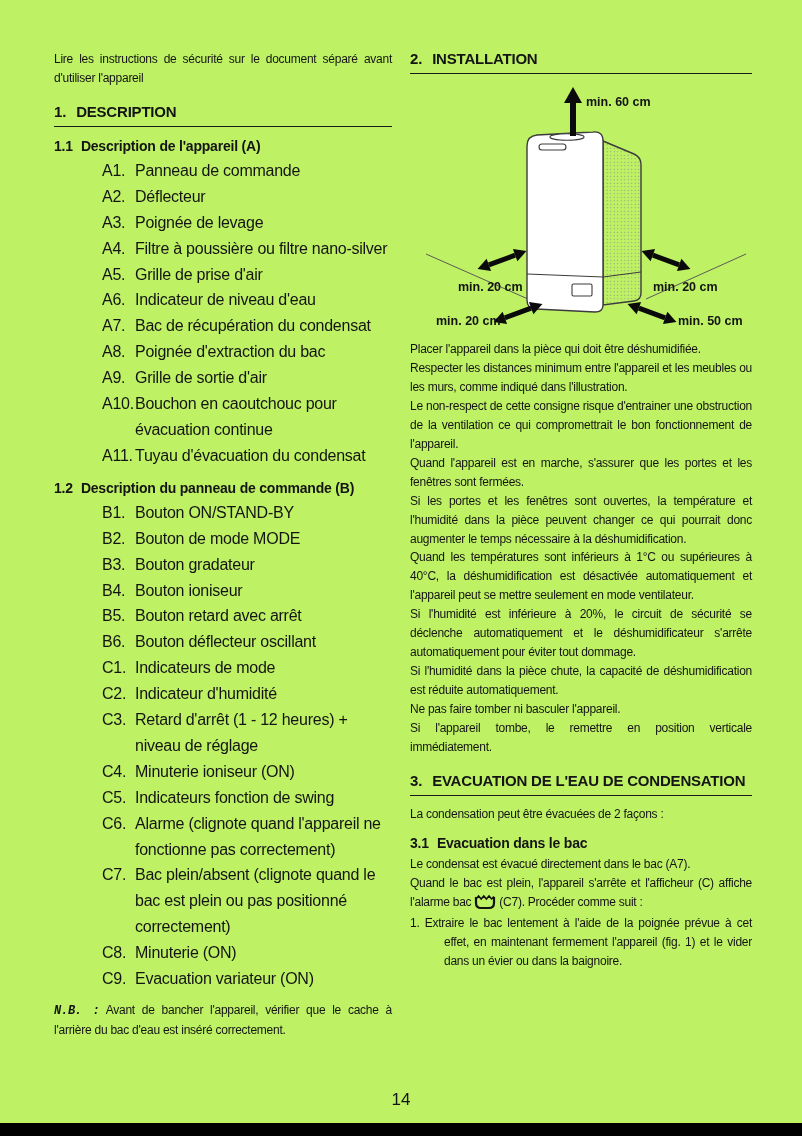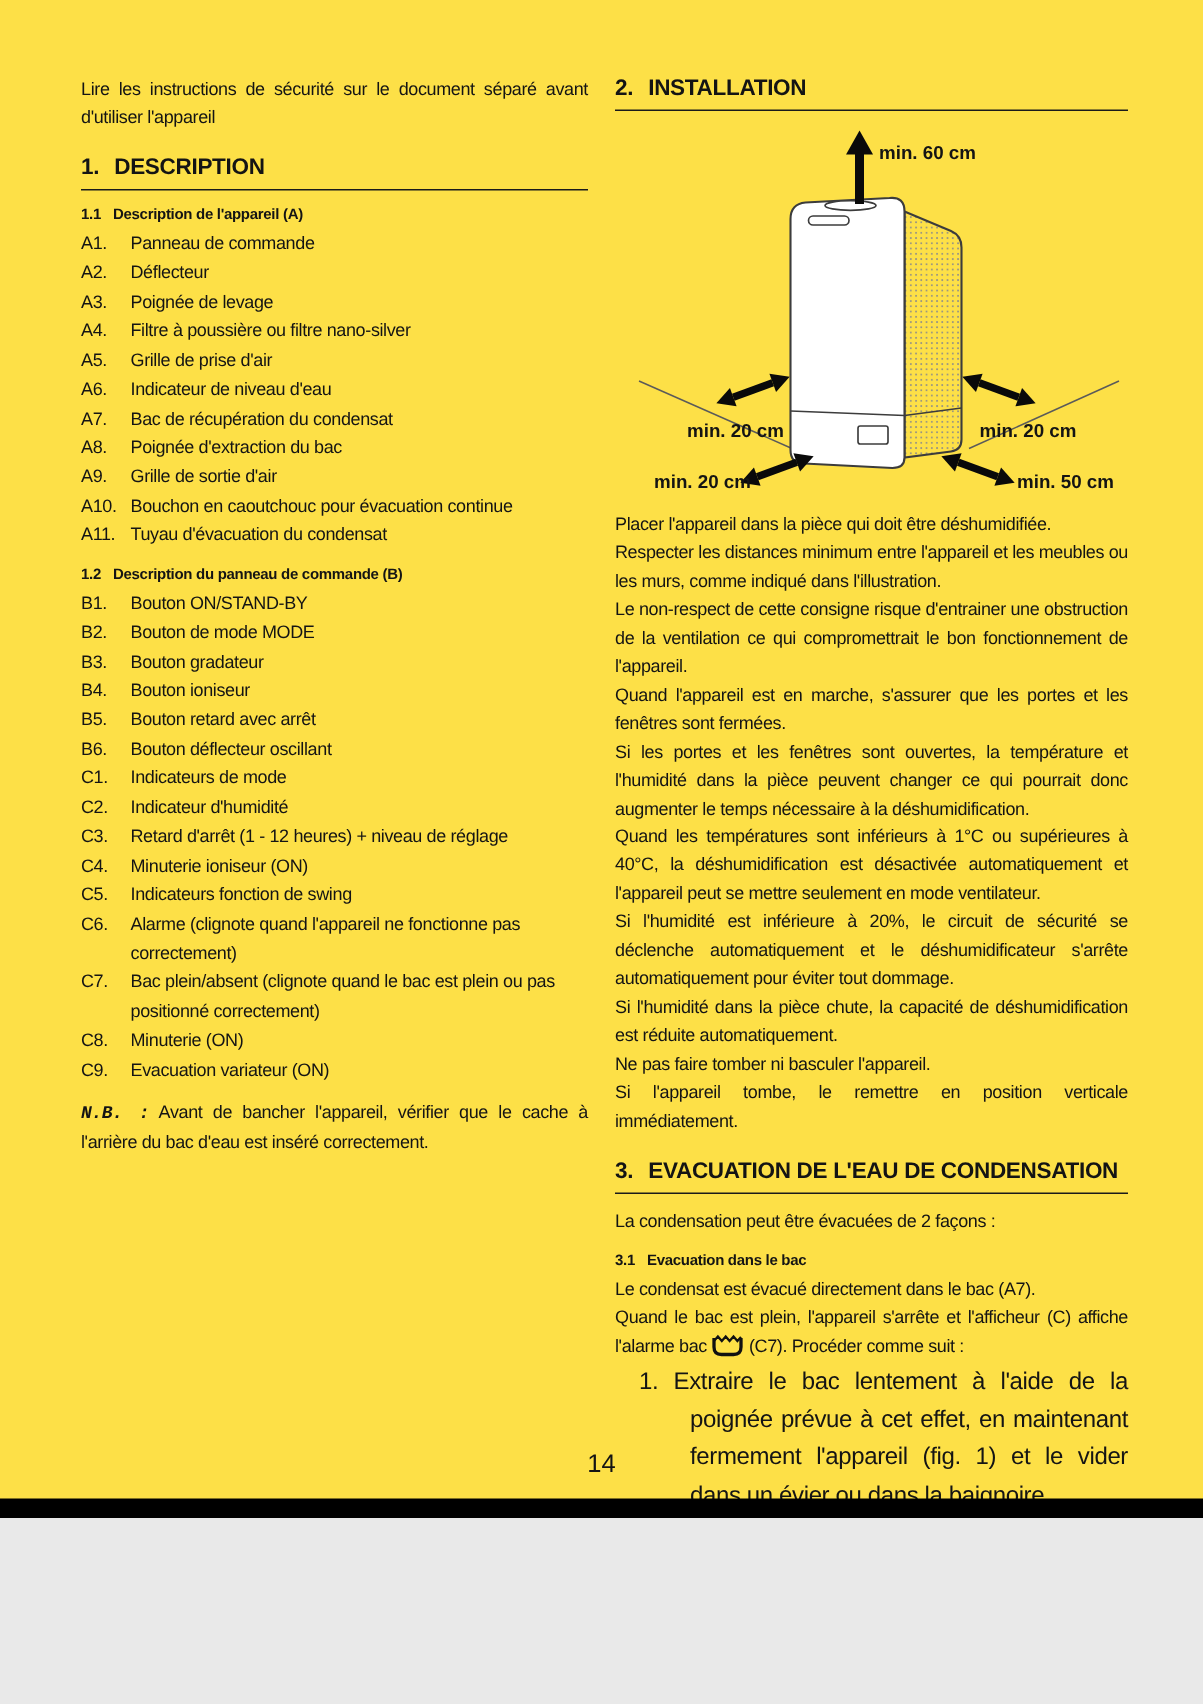--- a/index.html
+++ b/index.html
@@ -1,46 +1,46 @@
 <!DOCTYPE html>
 <html><head>
 <meta charset="utf-8">
 <style>
   * { margin:0; padding:0; box-sizing:border-box; }
   html,body { background:#e9e9e9; }
   .page {
-    position:relative; width:802px; height:1012px; margin:0 auto;
-    background:#fde047; color:#141414; overflow:hidden;
+    position:relative; width:802px; height:1136px; margin:0 auto;
+    background:#bef264; color:#141414; overflow:hidden;
     font-family:"Liberation Sans", sans-serif;
   }
   .col { position:absolute; top:50px; }
   .col-left  { left:54px;  width:338px; }
   .col-right { left:410px; width:342px; }
 
   .body { font-size:12px; line-height:1.58; text-align:justify; letter-spacing:-0.25px; }
   .h1 { display:flex; align-items:baseline; font-size:15px; font-weight:bold; letter-spacing:-0.2px;
         border-bottom:1.7px solid #1a1a1a; padding-bottom:6px; margin:15px 0 9px; }
   .h1 .hnum { margin-right:10px; }
   .h1.mt0 { margin-top:0; }
-  .h2 { display:flex; align-items:baseline; font-size:10px; font-weight:bold; letter-spacing:-0.2px;
+  .h2 { display:flex; align-items:baseline; font-size:14px; font-weight:bold; letter-spacing:-0.2px;
         margin:11px 0 4px; }
   .h2 .hnum { margin-right:8px; }
 
-  .li { display:flex; font-size:12px; line-height:1.62; letter-spacing:-0.25px; }
+  .li { display:flex; font-size:16px; line-height:1.62; letter-spacing:-0.25px;margin-left:48px; }
   .li .lbl { flex:0 0 33px; }
   .li .txt { flex:1; }
 
   .nb { margin-top:9px; }
   .nb-label { font-weight:bold; font-style:italic;font-family:Liberation Mono, monospace; }
 
   .diagram { display:block; margin:10px 0 4px; }
   .diagram text { font-family:"Liberation Sans", sans-serif; }
 
-  .step { font-size:16px; line-height:1.58; letter-spacing:-0.25px; text-align:justify;
-          padding-left:34px; text-indent:-34px; margin-top:2px;margin-left:16px; }
+  .step { font-size:12px; line-height:1.58; letter-spacing:-0.25px; text-align:justify;
+          padding-left:34px; text-indent:-34px; margin-top:2px; }
 
   .tank-icon svg { vertical-align:-4px; margin:0 3px; }
 
   .page-number { position:absolute; left:0; bottom:26px; width:100%; text-align:center; font-size:17px; }
   .bottom-bar { position:absolute; left:0; bottom:0; width:100%; height:13px; background:#000; }
 </style>
 </head>
 <body>
 
 <div class="page">

